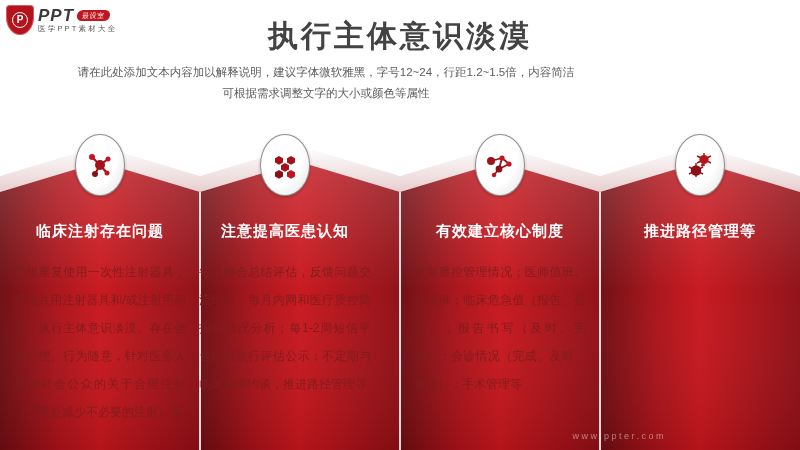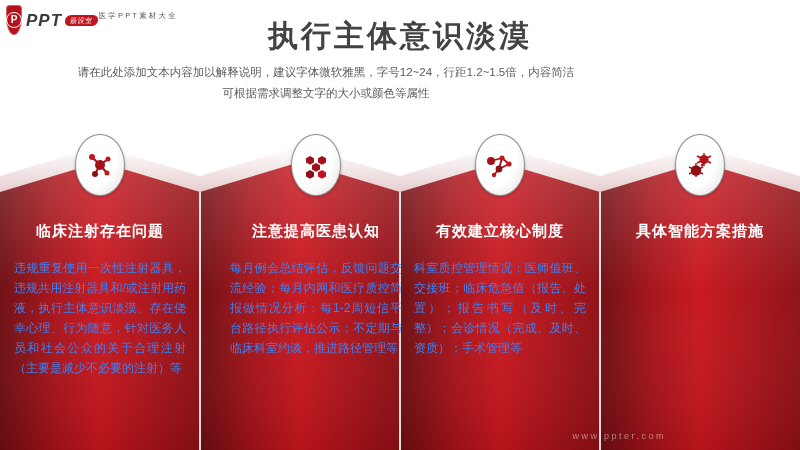--- a/index.html
+++ b/index.html
@@ -23,21 +23,21 @@
     border-radius:4px 4px 50% 50% / 4px 4px 60% 60%;
     display:flex; align-items:center; justify-content:center;
     box-shadow:inset 0 0 0 1px #ffffff55;
   }
   #logo .shield .ring {
     width:16px; height:16px; border-radius:50%;
     border:1.6px solid #fff;
     display:flex; align-items:center; justify-content:center;
     font-size:10px; font-weight:bold; color:#fff; line-height:1;
   }
-  #logo .txtwrap { display:flex; flex-direction:row; gap:1px; }
+  #logo .txtwrap { display:flex; flex-direction:column; gap:1px; }
   #logo .row1 { display:flex; align-items:center; gap:3px; }
   #logo .ppt {
     font-size:17px; font-weight:bold; color:#3a3a3a;
     font-style:italic; letter-spacing:1px; line-height:1;
   }
   #logo .badge {
     background:#c0161f; color:#fff; font-size:7px;
     padding:2px 5px; border-radius:7px; line-height:1;
     letter-spacing:.5px; white-space:nowrap;
     transform:skewX(-8deg);
@@ -67,21 +67,21 @@
   .panel {
     position:absolute; top:0; height:332px; width:200px;
   }
   .panel .heading {
     position:absolute; left:0; width:200px; top:104px;
     text-align:center; color:#ffffff;
     font-size:15px; font-weight:bold; letter-spacing:1px;
   }
   .panel .body {
     position:absolute; left:14px; width:172px; top:140px;
-    color:#3b82f6; font-size:12px; line-height:20px;
+    color:#7f1d1d; font-size:12px; line-height:28px;
     text-align:justify; text-justify:inter-ideograph;
   }
 
   
   .icon-badge {
     position:absolute; width:50px; height:62px;
     border-radius:50%;
     background:radial-gradient(ellipse at 35% 30%, #ffffff 0%, #ffffff 55%, #f0eeee 78%, #e2dede 100%);
     border:1px solid #8d8d8d;
     box-shadow:0 1px 3px rgba(0,0,0,.25);
@@ -191,21 +191,21 @@
         <circle cx="7" cy="7" r="3" fill="#c2161e"></circle>
         <circle cx="23" cy="9" r="2.5" fill="#c2161e"></circle>
         <circle cx="10" cy="24" r="3" fill="#8d0f16"></circle>
         <circle cx="22" cy="23" r="2.5" fill="#c2161e"></circle>
       </svg>
     </div>
     <div class="heading">临床注射存在问题</div>
     <div class="body">违规重复使用一次性注射器具，违规共用注射器具和/或注射用药液，执行主体意识淡漠、存在侥幸心理、行为随意，针对医务人员和社会公众的关于合理注射（主要是减少不必要的注射）等</div>
   </div>
 
-  <div class="panel" style="left:216px;padding-left:44px;">
+  <div class="panel" style="left:185px;padding-left:44px;">
     <div class="icon-badge" style="left:75px; top:16px;">
       <svg width="30" height="30" viewBox="0 0 30 30">
         <g fill="#a3121a">
           <polygon points="9,6 13,8.2 13,12.6 9,14.8 5,12.6 5,8.2"></polygon>
           <polygon points="21,6 25,8.2 25,12.6 21,14.8 17,12.6 17,8.2"></polygon>
           <polygon points="15,13 19,15.2 19,19.6 15,21.8 11,19.6 11,15.2"></polygon>
           <polygon points="9,20 13,22.2 13,26.6 9,28.8 5,26.6 5,22.2" fill="#8d0f16"></polygon>
           <polygon points="21,20 25,22.2 25,26.6 21,28.8 17,26.6 17,22.2" fill="#c2161e"></polygon>
         </g>
       </svg>
@@ -244,17 +244,17 @@
           <line x1="26" y1="6" x2="12" y2="13"></line>
           <line x1="11" y1="13" x2="11" y2="27"></line>
           <line x1="4" y1="17" x2="18" y2="24"></line>
           <line x1="18" y1="17" x2="4" y2="24"></line>
         </g>
         <circle cx="19" cy="9.5" r="4.6" fill="#b5121b"></circle>
         <circle cx="11" cy="20.5" r="5.2" fill="#8d0f16"></circle>
         <circle cx="17.5" cy="15" r="1.6" fill="#c2161e"></circle>
       </svg>
     </div>
-    <div class="heading">具体智能方案措施</div>
+    <div class="heading">推进路径管理等</div>
   </div>
 
   <div id="watermark">www.ppter.com</div>
 </div>
 
 </body></html>

